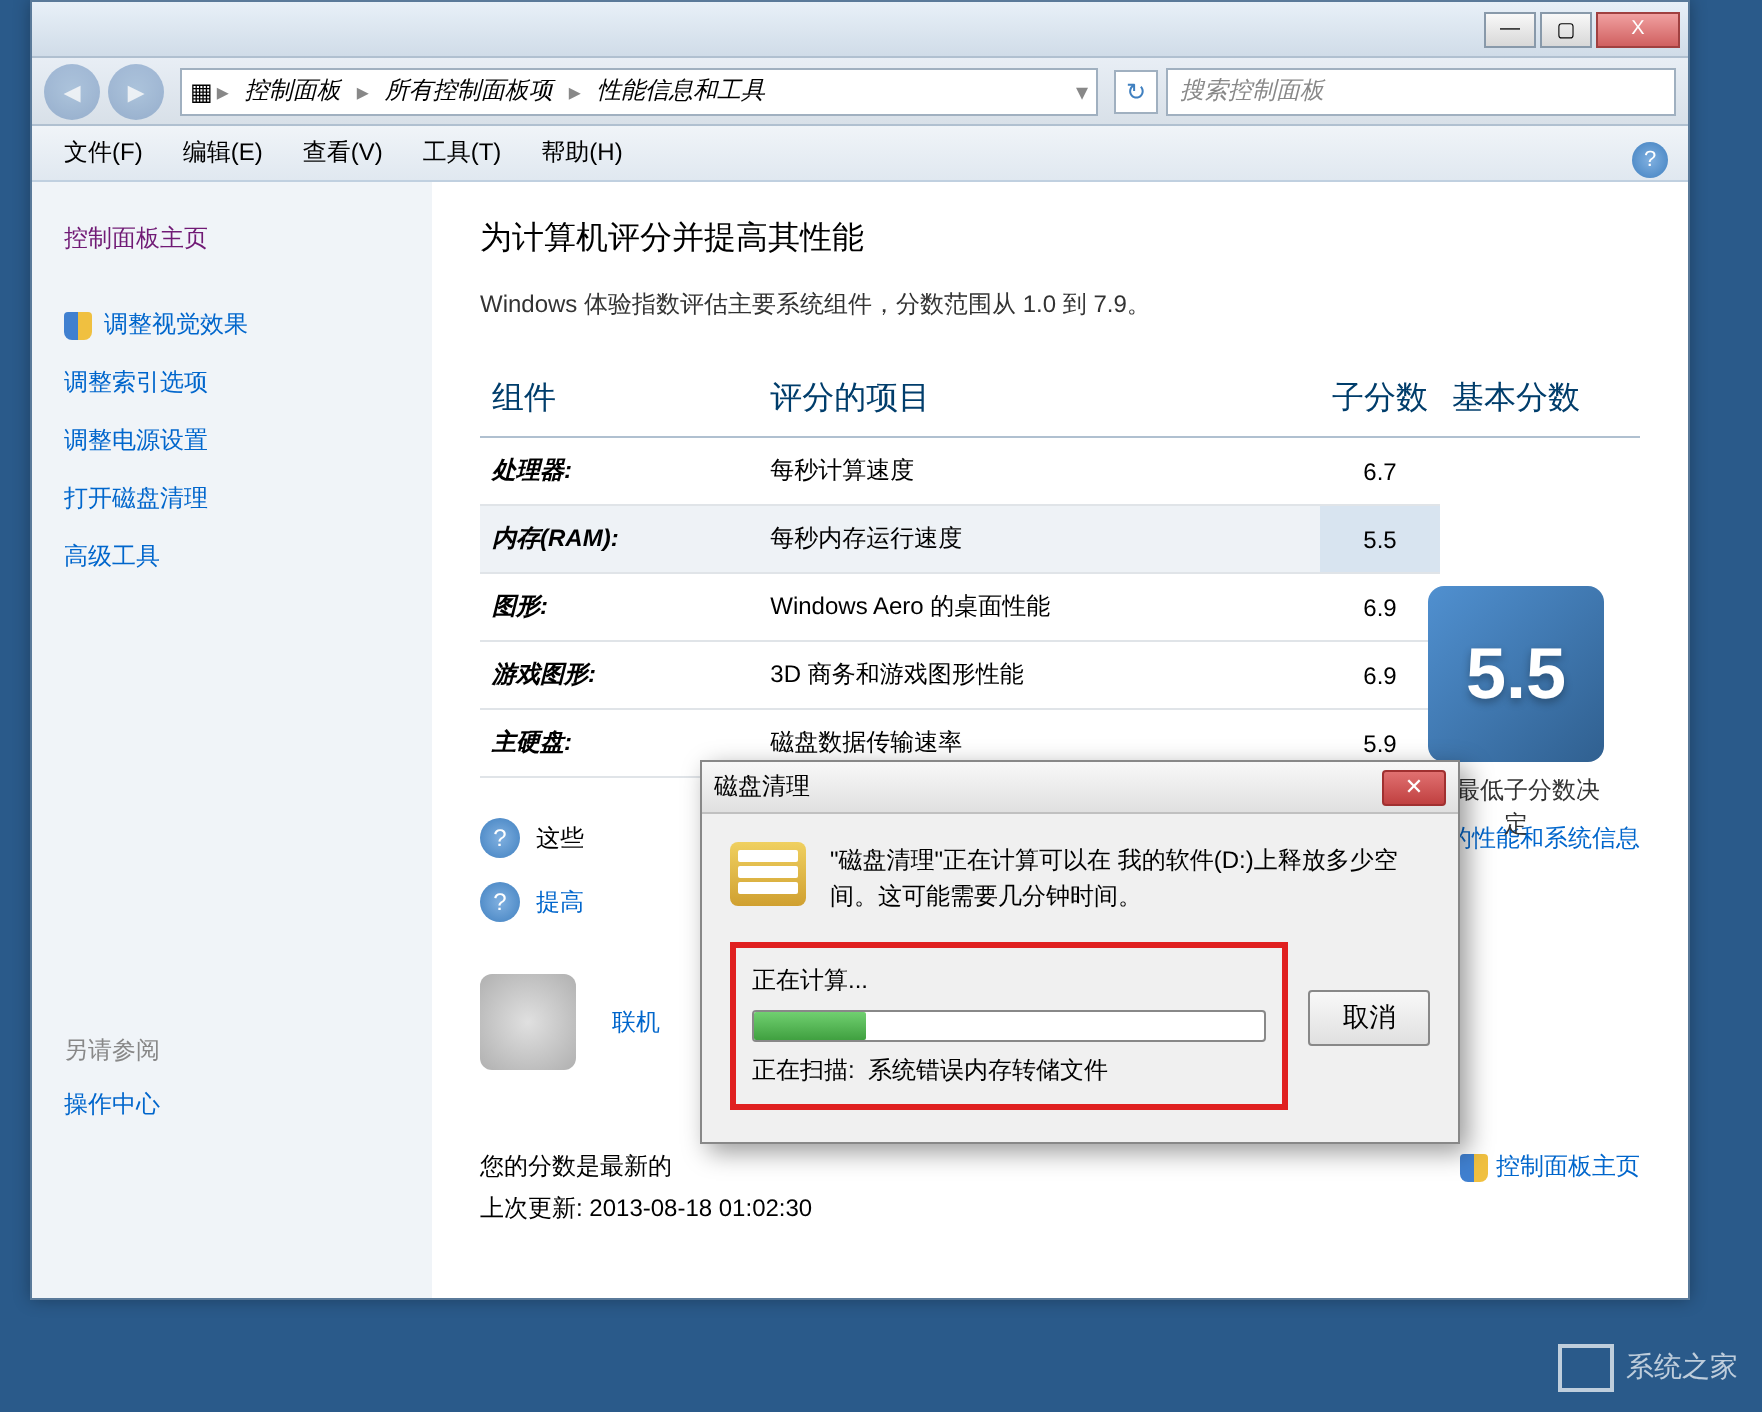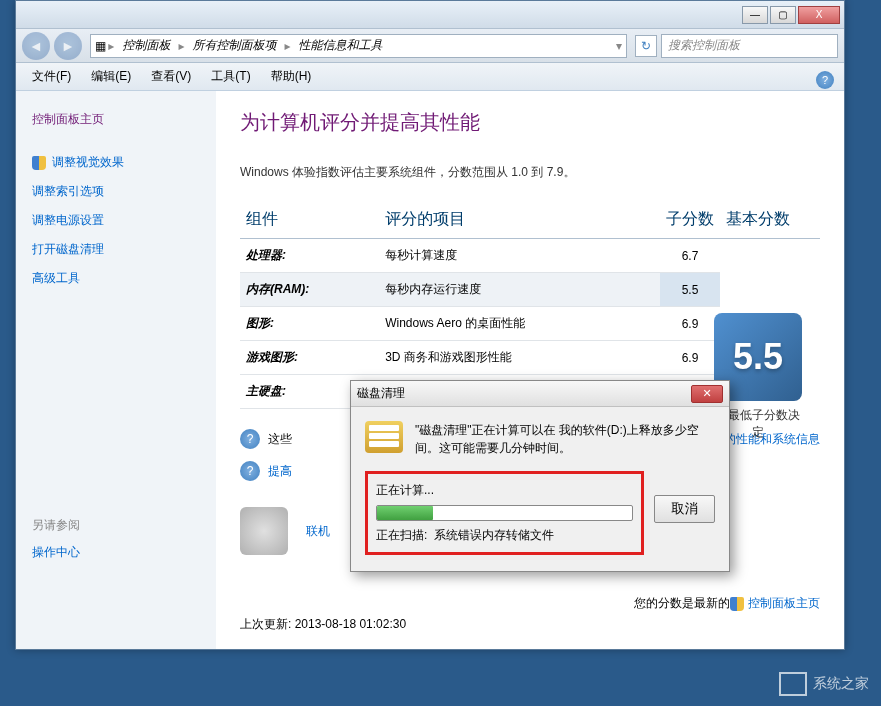--- a/index.html
+++ b/index.html
@@ -7,48 +7,48 @@
 .window { position: absolute; left: 15px; top: 0; width: 830px; height: 650px; background: #fff; border: 1px solid #5a7a9a; box-shadow: 0 0 8px rgba(0,0,0,0.3); }
 .titlebar { height: 28px; background: linear-gradient(#e8f0f8,#d0dce8); display: flex; align-items: center; justify-content: flex-end; padding: 0 4px; border-bottom: 1px solid #b0c0d0; }
 .winbtn { width: 26px; height: 18px; margin-left: 2px; border: 1px solid #8899aa; background: linear-gradient(#f8f8f8,#d8d8d8); display: flex; align-items: center; justify-content: center; font-size: 10px; cursor: pointer; }
 .winbtn.close { width: 42px; background: linear-gradient(#f0a0a0,#d06060); color: #fff; border-color: #a04040; }
 .navbar { height: 34px; background: linear-gradient(#e8eef5,#d8e0e8); display: flex; align-items: center; padding: 0 6px; border-bottom: 1px solid #b0c0d0; gap: 4px; }
 .navbtn { width: 28px; height: 28px; border-radius: 14px; background: radial-gradient(#6090c0,#3060a0); display: flex; align-items: center; justify-content: center; color: #fff; font-size: 14px; cursor: pointer; }
 .navbtn.disabled { opacity: 0.4; }
 .breadcrumb { flex: 1; height: 24px; border: 1px solid #a0b0c0; background: #fff; display: flex; align-items: center; padding: 0 4px; margin: 0 4px; gap: 2px; }
 .bcitem { padding: 2px 6px; cursor: pointer; font-style: italic; }
 .bcsep { color: #888; }
-.searchbox { width: 177px; height: 24px; border: 1px solid #a0b0c0; background: #fff; padding: 0 6px; color: #888; display: flex; align-items: center; font-style: italic; }
+.searchbox { width: 255px; height: 24px; border: 1px solid #a0b0c0; background: #fff; padding: 0 6px; color: #888; display: flex; align-items: center; font-style: italic; }
 .menubar { height: 28px; background: linear-gradient(#f0f4f8,#e0e8f0); display: flex; align-items: center; padding: 0 8px; border-bottom: 1px solid #c0d0e0; gap: 4px; }
 .menuitem { padding: 4px 8px; cursor: pointer; }
 .helpbtn { position: absolute; right: 10px; top: 70px; width: 18px; height: 18px; border-radius: 50%; background: radial-gradient(#80b0e0,#4080c0); color: #fff; display: flex; align-items: center; justify-content: center; font-size: 11px; cursor: pointer; }
 .content { display: flex; height: calc(100% - 90px); }
 .sidebar { width: 200px; background: #f0f4f8; padding: 14px 16px; }
 .sidelink { color: #0066cc; padding: 6px 0; cursor: pointer; display: flex; align-items: center; gap: 6px; }
 .sidehead { color: #003366; font-weight: normal; padding: 6px 0; }
 .sidesep { height: 14px; }
 .seealso { color: #888; padding: 4px 0; margin-top: 220px; }
 .main { flex: 1; padding: 18px 24px; overflow: hidden; }
-.maintitle { font-size: 20px; color: #701a75; margin-bottom: 28px; }
+.maintitle { font-size: 16px; color: #000000; margin-bottom: 14px; }
 .maindesc { color: #333; margin-bottom: 20px; }
 .scoretable { width: 100%; border-collapse: collapse; }
 .scoretable th { text-align: left; padding: 8px 6px; border-bottom: 1px solid #b0c0d0; color: #003d6b; font-weight: normal; font-size: 16px; }
 .scoretable td { padding: 8px 6px; border-bottom: 1px solid #e0e4e8; }
 .scoretable td:first-child { font-weight: bold; font-style: italic; }
 .scorecol { text-align: center; width: 60px; }
 .bigscore { position: absolute; right: 18px; top: 112px; width: 88px; text-align: center; }
 .bigscorebox { width: 88px; height: 88px; background: linear-gradient(135deg,#5090d0,#306090); border-radius: 8px; display: flex; align-items: center; justify-content: center; color: #fff; font-size: 36px; font-weight: bold; text-shadow: 0 2px 4px rgba(0,0,0,0.3); margin-bottom: 6px; }
 .bigscorelbl { font-size: 12px; color: #333; }
 .mainarea { position: relative; }
 .infolinks { margin-top: 14px; }
 .infolink { display: flex; align-items: center; gap: 8px; padding: 6px 0; }
 .infolink a { color: #0066cc; cursor: pointer; }
 .qicon { width: 20px; height: 20px; border-radius: 50%; background: radial-gradient(#80b0e0,#4080c0); color: #fff; display: flex; align-items: center; justify-content: center; font-size: 12px; }
 .footer { margin-top: 30px; }
-.footerrow { display: flex; justify-content: flex-end; align-items: center; padding: 4px 0; }
+.footerrow { display: flex; justify-content: space-between; align-items: center; padding: 4px 0; }
 .rerunlink { color: #0066cc; cursor: pointer; display: flex; align-items: center; gap: 4px; }
 .shieldicon { width: 14px; height: 14px; background: linear-gradient(90deg,#4080d0 50%,#f0c040 50%); border-radius: 2px 2px 4px 4px; }
 .dialog { position: absolute; left: 350px; top: 380px; width: 380px; background: #f0f0f0; border: 1px solid #888; box-shadow: 4px 4px 12px rgba(0,0,0,0.4); z-index: 10; }
 .dlgtitle { height: 26px; background: linear-gradient(#f8f8f8,#e0e0e0); display: flex; align-items: center; justify-content: space-between; padding: 0 6px; border-bottom: 1px solid #c0c0c0; }
 .dlgclose { width: 32px; height: 18px; background: linear-gradient(#e07070,#c04040); color: #fff; display: flex; align-items: center; justify-content: center; border: 1px solid #a03030; border-radius: 2px; cursor: pointer; font-size: 11px; }
 .dlgbody { padding: 14px; display: flex; gap: 12px; }
 .dlgicon { width: 38px; height: 32px; background: linear-gradient(#f0d060,#d0a030); border-radius: 4px; position: relative; flex-shrink: 0; }
 .dlgicon::after { content: ""; position: absolute; left: 4px; top: 4px; width: 30px; height: 6px; background: #fff; border-radius: 1px; box-shadow: 0 8px 0 #fff, 0 16px 0 #fff; }
 .dlgtext { font-size: 12px; line-height: 1.5; }
 .dlgprog { padding: 0 14px 14px 14px; }

